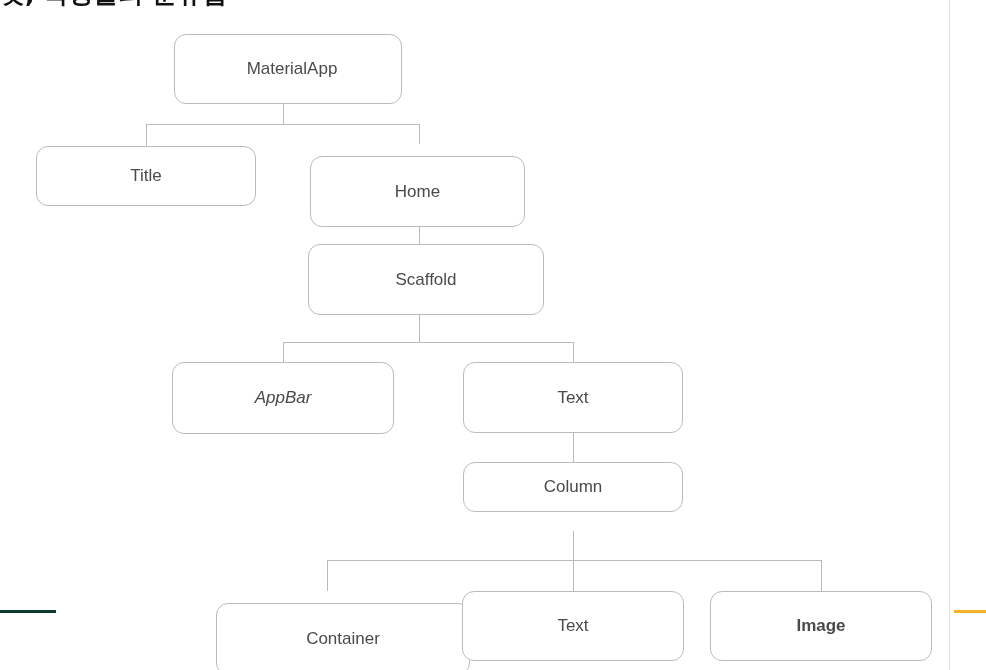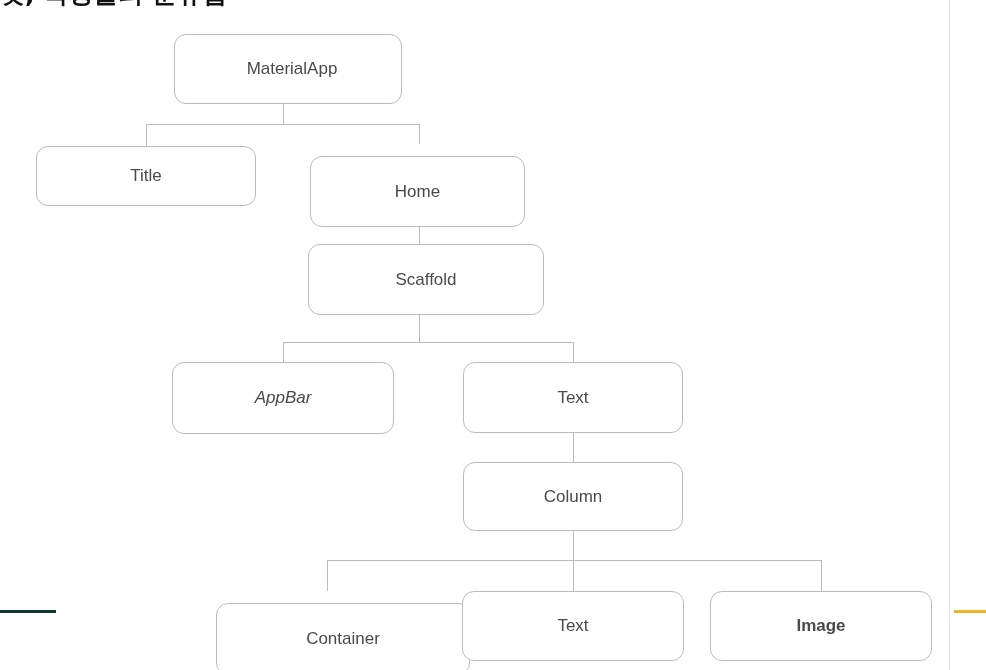--- a/index.html
+++ b/index.html
@@ -137,21 +137,21 @@
   </div>
 
   <div class="node" style="left:172px; top:362px; width:222px; height:72px;font-style:italic;">
     <span>AppBar</span>
   </div>
 
   <div class="node" style="left:463px; top:362px; width:220px; height:71px;">
     <span>Text</span>
   </div>
 
-  <div class="node" style="left:463px; top:462px; width:220px; height:69px;">
+  <div class="node" style="left:463px; top:462px; width:220px; height:50px;">
     <span>Column</span>
   </div>
 
   <div class="node" style="left:216px; top:591px; width:254px; height:72px;margin-top:12px;">
     <span>Container</span>
   </div>
 
   <div class="node" style="left:462px; top:591px; width:222px; height:70px;">
     <span>Text</span>
   </div>

